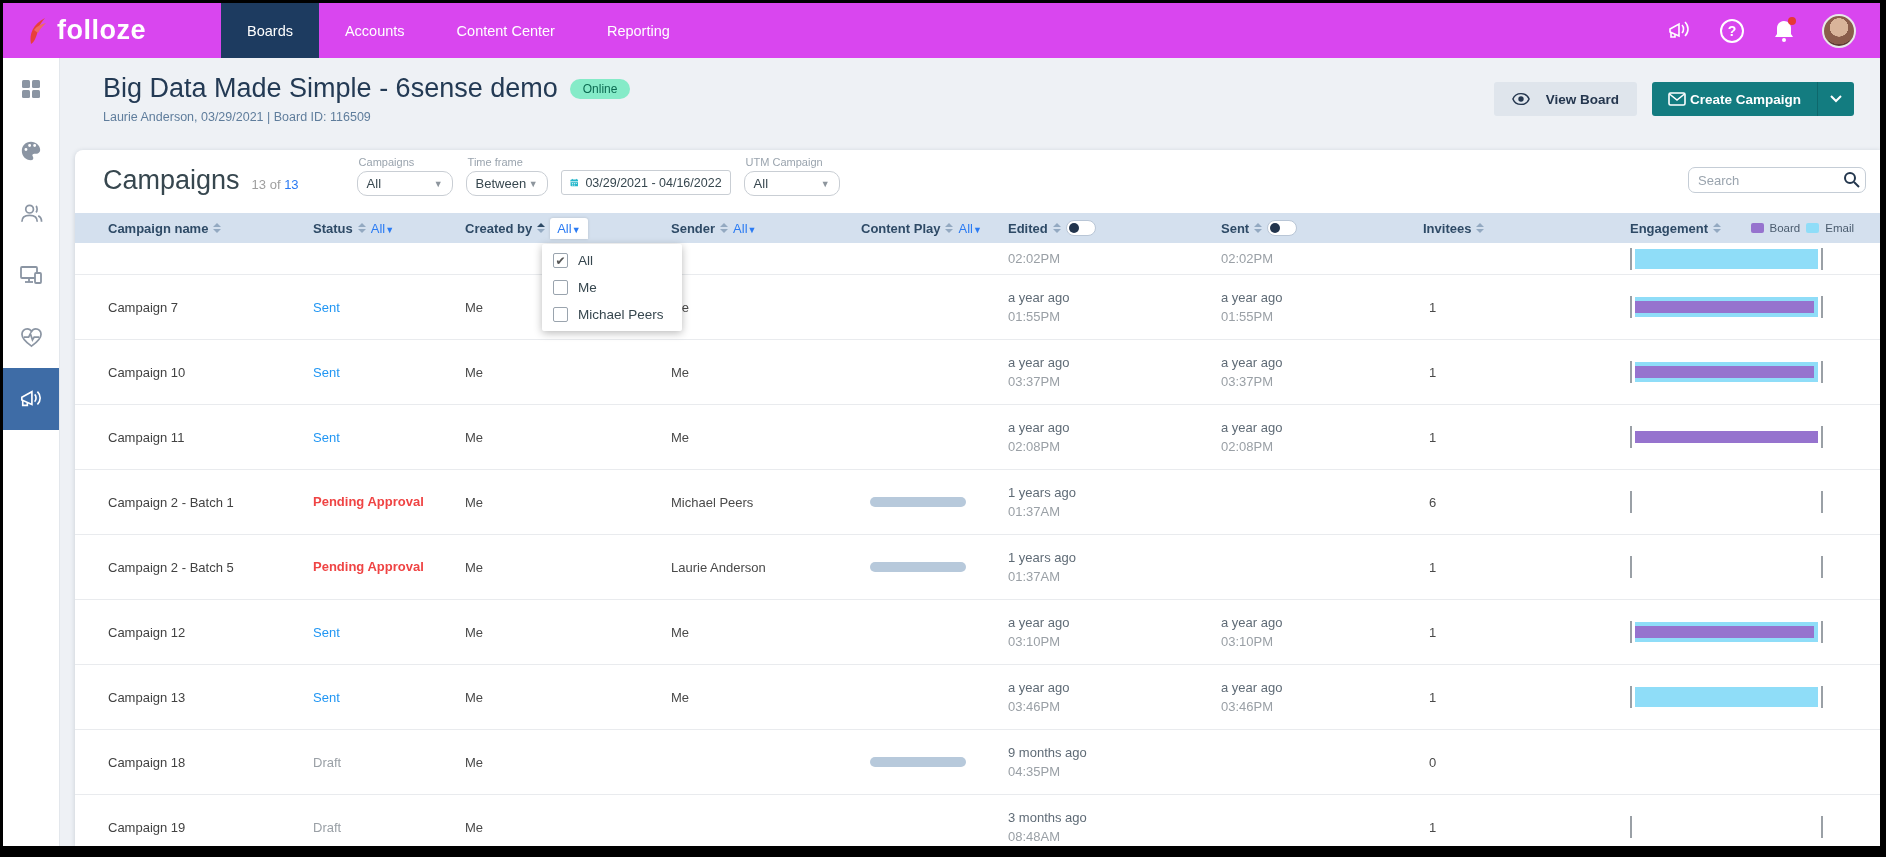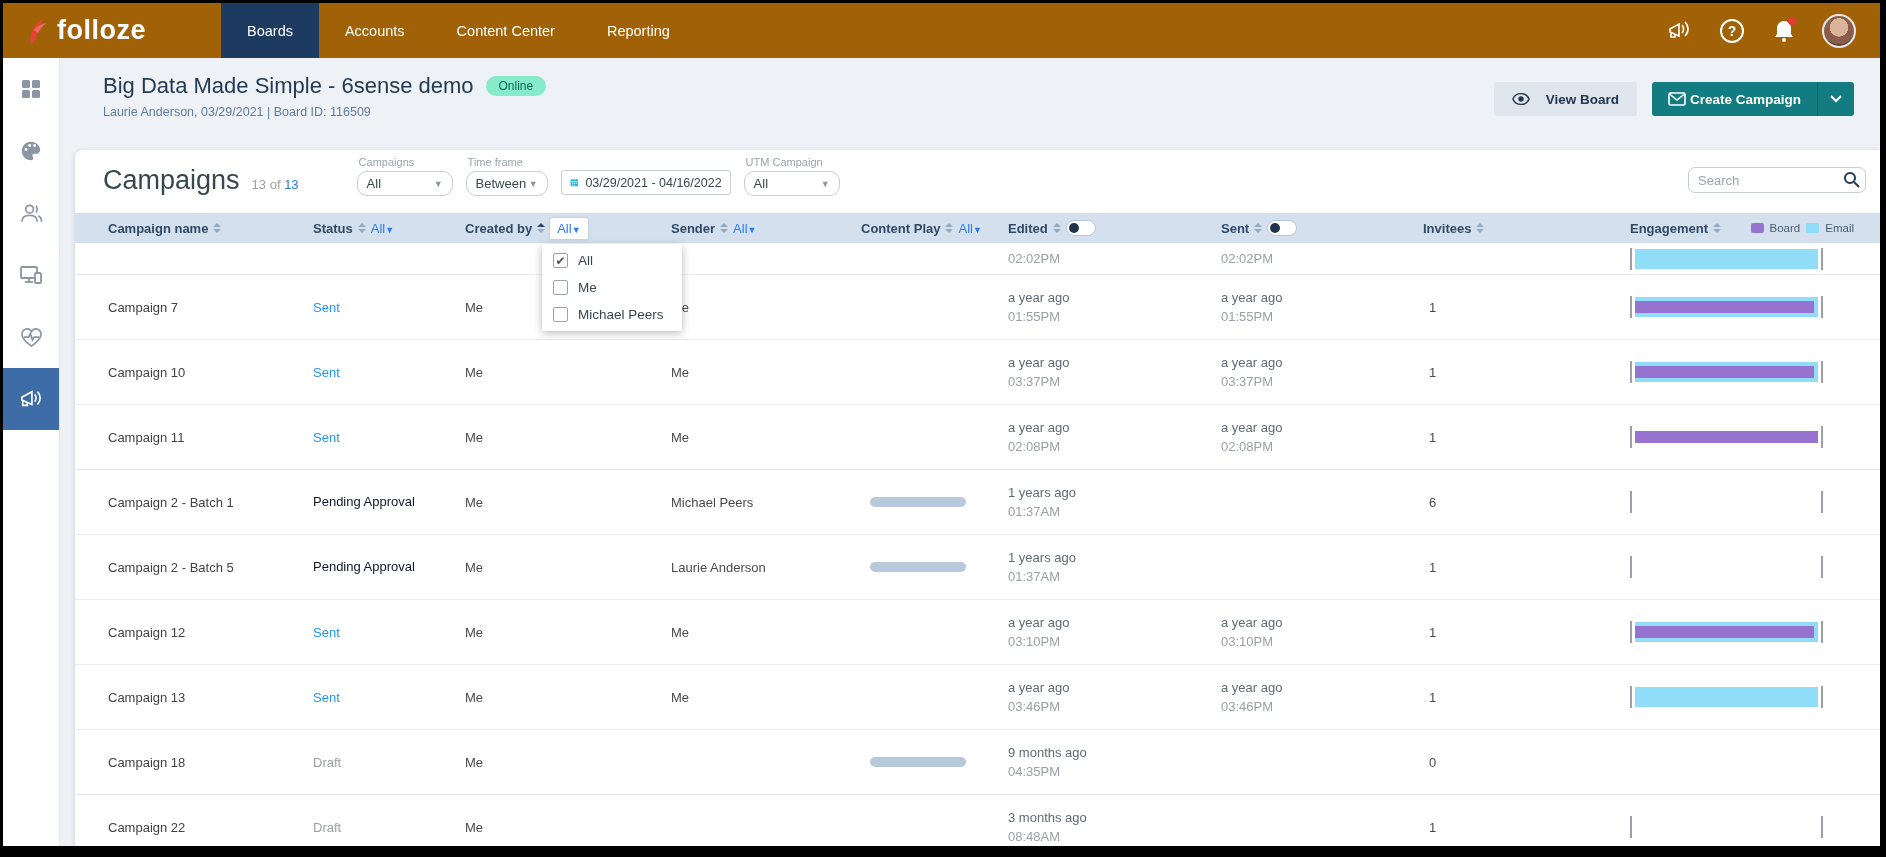--- a/index.html
+++ b/index.html
@@ -2,42 +2,42 @@
 <html><head>
 <meta charset="utf-8">
 <style>
   * { box-sizing: border-box; margin: 0; padding: 0; }
   html,body { background:#222; }
   body { font-family:"Liberation Sans", sans-serif; }
   .frame { width:1886px; height:857px; background:#000; padding:3px 6px 11px 3px; }
   .app { position:relative; width:100%; height:100%; background:#eef1f5; overflow:hidden; }
 
   
-  .topnav { position:absolute; top:0; left:0; right:0; height:55px; background:#a16207; display:flex; align-items:center; z-index:50; }
+  .topnav { position:absolute; top:0; left:0; right:0; height:55px; background:#d946ef; display:flex; align-items:center; z-index:50; }
   .logo { display:flex; align-items:center; gap:6px; padding-left:22px; width:218px; }
   .logo-text { color:#fff; font-size:27px; font-weight:700; letter-spacing:.5px; }
   .nav-items { display:flex; height:100%; }
   .nav-item { display:flex; align-items:center; padding:0 26px; color:#fff; font-size:14.5px; cursor:pointer; }
   .nav-item.active { background:#1d3b60; }
   .topnav-right { margin-left:auto; display:flex; align-items:center; gap:24px; padding-right:24px; }
   .tn-icon { width:28px; height:28px; display:flex; align-items:center; justify-content:center; position:relative; cursor:pointer; }
   .avatar { width:34px; height:34px; border-radius:50%; border:2px solid #e8e8e8; background:radial-gradient(circle at 50% 38%, #d9b49a 0 38%, #8a5d4b 39% 70%, #5e3d33 71%); cursor:pointer; }
   .bell-dot { position:absolute; top:0; right:2px; width:8px; height:8px; border-radius:50%; background:#e53935; }
 
   
   .sidebar { position:absolute; top:55px; left:0; bottom:0; width:57px; background:#fff; border-right:1px solid #e3e7ec; z-index:40; }
   .sb-item { height:62px; display:flex; align-items:center; justify-content:center; color:#8b95a3; cursor:pointer; }
   .sb-item.active { background:#3e6ca6; color:#fff; }
 
   
   .main { position:absolute; top:55px; left:57px; right:0; bottom:0; }
   .board-header { display:flex; align-items:flex-start; padding:15px 26px 0 43px; }
   .bh-left {}
   .bh-title-row { display:flex; align-items:center; gap:12px; }
-  .board-title { font-size:22px; font-weight:500; color:#233a54; }
+  .board-title { font-size:27px; font-weight:500; color:#233a54; }
   .online-badge { background:#85ebc8; color:#0c6b52; font-size:12px; padding:3px 13px; border-radius:12px; }
   .board-meta { margin-top:6px; font-size:12.5px; color:#5f7d9c; }
   .bh-buttons { margin-left:auto; display:flex; gap:15px; margin-top:9px; }
   .btn-view { display:flex; align-items:center; gap:16px; background:#dfe5ec; color:#24364e; font-size:13.5px; font-weight:700; border:none; border-radius:3px; padding:0 18px; height:34px; cursor:pointer; }
   .btn-create { display:flex; align-items:center; background:#137c80; color:#fff; font-size:13.5px; font-weight:700; border:none; border-radius:3px; height:34px; cursor:pointer; padding:0; }
   .btn-create .main-part { display:flex; align-items:center; gap:4px; padding:0 16px; }
   .btn-create .divider { width:1px; height:34px; background:#0e686c; }
   .btn-create .caret-part { padding:0 12px; display:flex; align-items:center; }
 
   
@@ -77,21 +77,21 @@
   .toggle::before { content:""; position:absolute; left:2px; top:2px; width:10px; height:10px; border-radius:50%; background:#22344c; }
   .legend { margin-left:auto; display:flex; align-items:center; gap:6px; padding-right:26px; font-weight:400; font-size:11.5px; color:#4a5b6e; }
   .legend .sq { width:13px; height:10px; border-radius:2px; display:inline-block; }
 
   
   .tbl-row { height:65px; border-bottom:1px solid #e9ebee; font-size:13px; color:#4a4a4a; }
   .tbl-row.partial { height:32px; overflow:hidden; }
   .cell { white-space:nowrap; }
   .cell.name { padding-left:33px; color:#424242; }
   .st-sent { color:#2196f3; cursor:pointer; }
-  .st-pending { color:#0f172a; font-weight:400; max-width:94px; white-space:normal; line-height:1.3; }
+  .st-pending { color:#ef4444; font-weight:700; max-width:94px; white-space:normal; line-height:1.3; }
   .st-draft { color:#9aa0a6;text-align:right; }
   .play-bar { margin-left:9px; width:96px; height:10px; border-radius:5px; background:#b7c9db; }
   .two-line .ago { color:#5f6b76; }
   .two-line .time { color:#9aa0a6; margin-top:4px; }
   .eng { position:relative; width:221px; height:26px; }
   .eng .tick { position:absolute; top:2px; width:2px; height:22px; background:#9aa0a6; }
   .eng .tick.l { left:0; } .eng .tick.r { right:28px; }
   .eng .bar-email { position:absolute; left:5px; right:33px; top:3px; height:20px; background:#8fddf8; }
   .eng .bar-board { position:absolute; left:5px; right:37px; top:7px; height:12px; background:#9673ce; }
   .eng.v-board .bar-board { right:33px; }
@@ -556,21 +556,21 @@
               </div>
     <div class="cell two-line"></div>
     <div class="cell" style="padding-left:6px">0</div>
     <div class="cell">
       <div class="eng v-none">
         
       </div>
     </div>
             </div>
             <div class="tbl-grid tbl-row">
-    <div class="cell name">Campaign 22</div>
+    <div class="cell name">Campaign 19</div>
     <div class="cell"><span class="st-draft">Draft</span></div>
     <div class="cell">Me</div>
     <div class="cell"></div>
     <div class="cell"></div>
     <div class="cell two-line">
                 <div class="ago">3 months ago</div>
                 <div class="time">08:48AM</div>
               </div>
     <div class="cell two-line"></div>
     <div class="cell" style="padding-left:6px">1</div>

